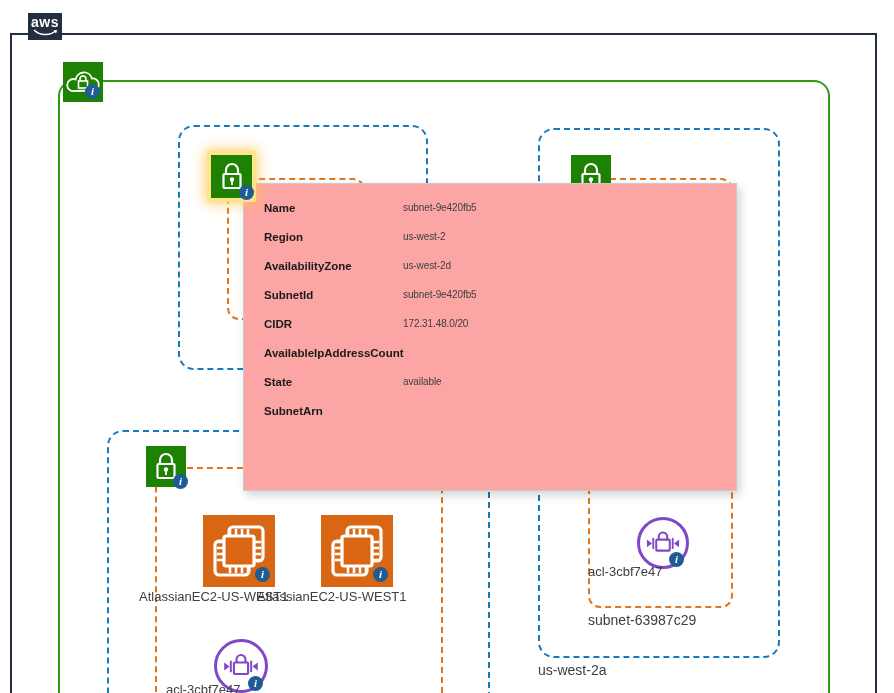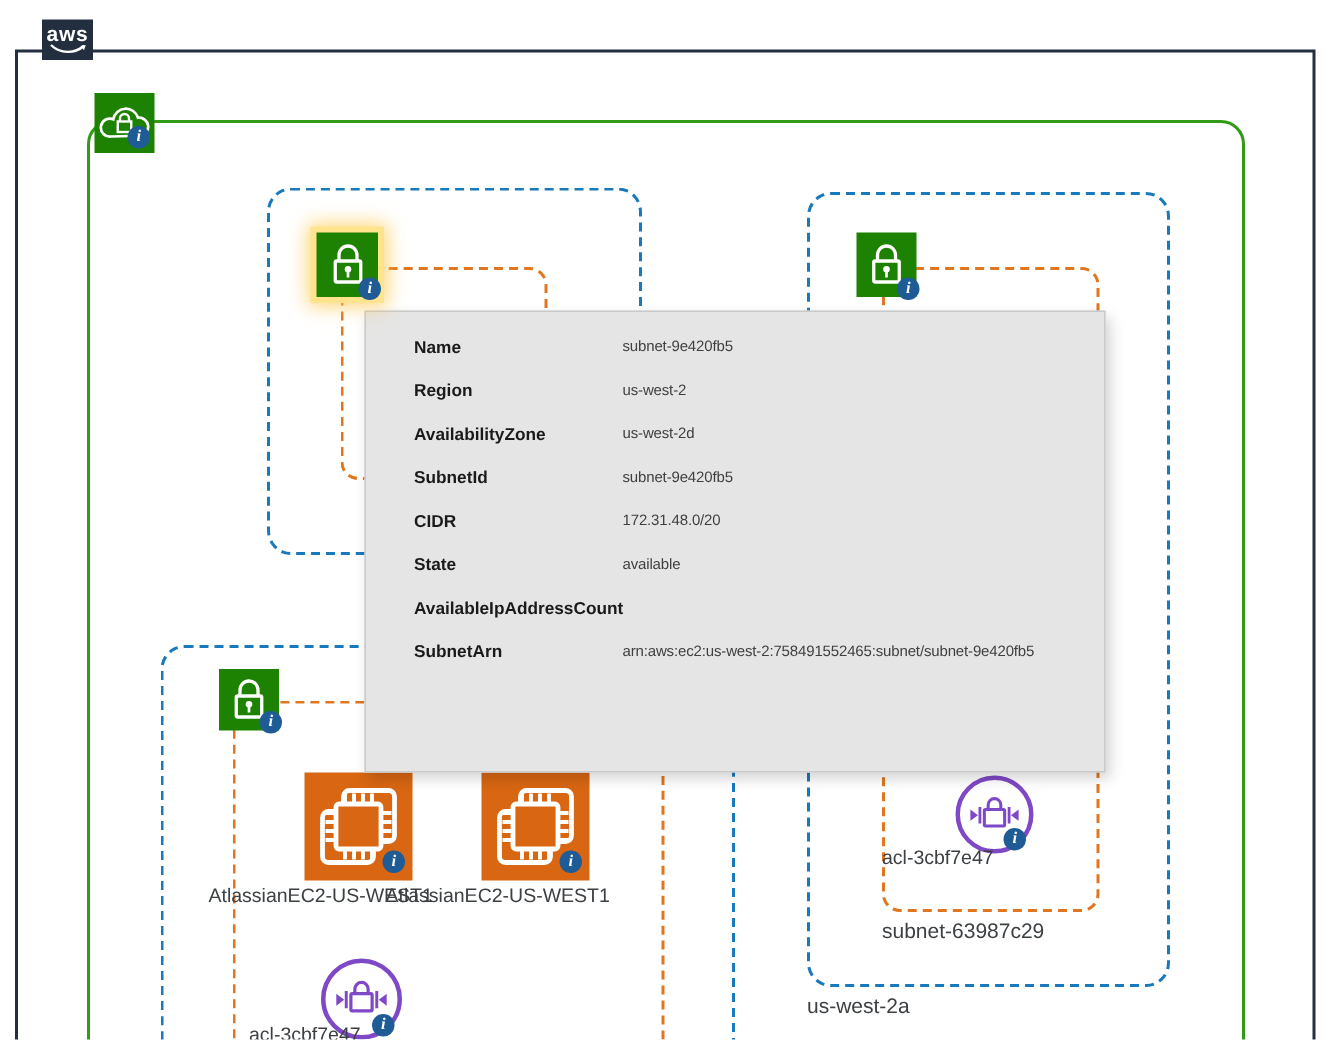--- a/index.html
+++ b/index.html
@@ -39,23 +39,23 @@
   .acl-circle{border:3px solid var(--purple);border-radius:50%;background:#fff;
               display:flex;align-items:center;justify-content:center;}
   .icon-label{color:var(--label);font-size:13px;text-align:left;white-space:nowrap;}
 
   
   .aws-logo{left:28px;top:13px;width:34px;height:27px;background:var(--navy);
             display:flex;flex-direction:column;align-items:center;justify-content:center;z-index:3;}
   .aws-logo .txt{color:#fff;font-weight:bold;font-size:14px;line-height:13px;letter-spacing:.5px;}
 
   
-  .tooltip{left:243px;top:207px;width:494px;height:308px;background:#e5e5e5;
+  .tooltip{left:243px;top:183px;width:494px;height:308px;background:#fca5a5;
            border:1px solid #c9cacb;box-shadow:3px 4px 9px rgba(0,0,0,.18);
-           z-index:10;padding:9px 16px;}
+           z-index:10;padding:9px 4px;}
   .t-row{display:flex;align-items:center;height:29px;padding-left:16px;}
   .t-label{flex:0 0 139px;font-weight:bold;font-size:11.5px;color:#1a1a1a;white-space:nowrap;}
   .t-value{font-size:10px;color:#3f3f3f;white-space:nowrap;letter-spacing:-0.1px;}
 </style>
 </head>
 <body>
 
 <div class="abs account-border"></div>
 
 <div class="abs aws-logo">
@@ -215,24 +215,23 @@
   </div>
   <div class="t-row">
     <span class="t-label">SubnetId</span>
     <span class="t-value">subnet-9e420fb5</span>
   </div>
   <div class="t-row">
     <span class="t-label">CIDR</span>
     <span class="t-value">172.31.48.0/20</span>
   </div>
   <div class="t-row">
+    <span class="t-label">AvailableIpAddressCount</span>
+    <span class="t-value"></span>
+  </div>
+  <div class="t-row">
     <span class="t-label">State</span>
     <span class="t-value">available</span>
   </div>
   <div class="t-row">
-    <span class="t-label">AvailableIpAddressCount</span>
-    <span class="t-value"></span>
-  </div>
-  <div class="t-row">
     <span class="t-label">SubnetArn</span>
-    <span class="t-value">arn:aws:ec2:us-west-2:758491552465:subnet/subnet-9e420fb5</span>
   </div>
 </div>
 
 </body></html>

